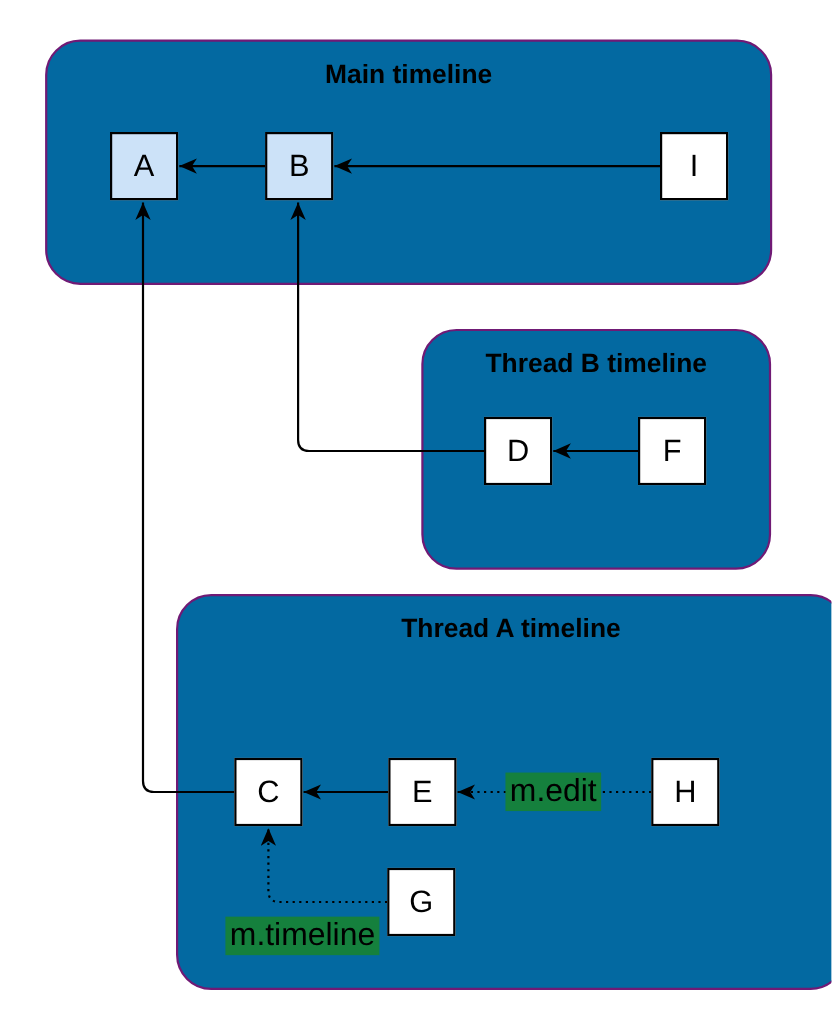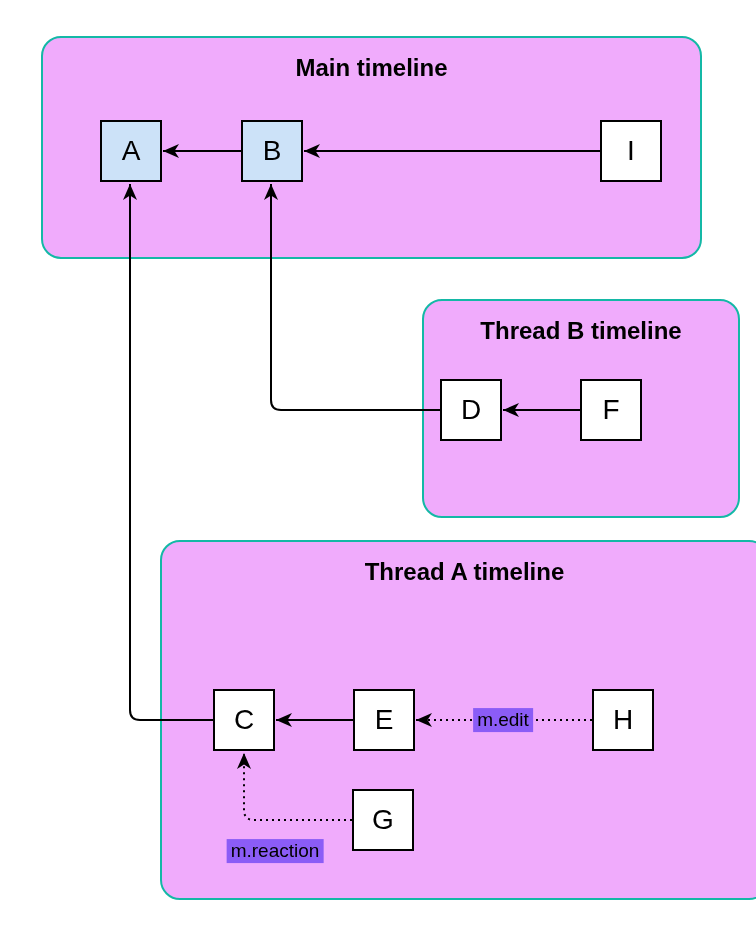--- a/index.html
+++ b/index.html
@@ -6,37 +6,37 @@
   body { font-family: "Liberation Sans", sans-serif; color: #000; }
   .canvas {
     position: relative;
     width: 756px;
     height: 942px;
     background: #ffffff;
     overflow: hidden;
   }
   .container-box {
     position: absolute;
-    background: #f0abfc;
-    border: 2px solid #14b8a6;
-    border-radius: 20px;
+    background: #0369a1;
+    border: 2px solid #701a75;
+    border-radius: 32px;
     box-sizing: border-box;
   }
   .container-title {
     position: absolute;
     left: 0;
     top: 16px;
     width: 100%;
     text-align: center;
     font-size: 24px;
     font-weight: bold;
     letter-spacing: 0px;
   }
   #c-main    { left: 41px;  top: 36px;  width: 661px; height: 223px; }
-  #c-threadB { left: 383px; top: 299px; width: 318px; height: 219px; margin-left: 39px; }
+  #c-threadB { left: 383px; top: 299px; width: 318px; height: 219px; }
   #c-threadA { left: 160px; top: 540px; width: 609px; height: 360px; }
 
   svg.edges-layer {
     position: absolute;
     left: 0; top: 0;
     width: 756px; height: 942px;
     pointer-events: none;
   }
   .edge { stroke: #000; stroke-width: 2; fill: none; }
   .edge.dotted { stroke-dasharray: 2 4; }
@@ -60,23 +60,23 @@
   #n-D { left: 440px; top: 379px; }
   #n-F { left: 580px; top: 379px; }
   #n-C { left: 213px; top: 689px; }
   #n-E { left: 353px; top: 689px; }
   #n-H { left: 592px; top: 689px; }
   #n-G { left: 352px; top: 789px; }
 
   .edge-label {
     position: absolute;
     transform: translate(-50%, -50%);
-    background: #8b5cf6;
+    background: #15803d;
     padding: 1px 4px;
-    font-size: 19px;
+    font-size: 29px;
     white-space: nowrap;
     line-height: 1.15;
   }
   #lbl-edit     { left: 503px; top: 720px; }
   #lbl-reaction { left: 275px; top: 851px; }
 </style>
 </head>
 <body>
 
 <div class="canvas">
@@ -111,15 +111,15 @@
   <div class="node hl" id="n-B">B</div>
   <div class="node" id="n-I">I</div>
   <div class="node" id="n-D">D</div>
   <div class="node" id="n-F">F</div>
   <div class="node" id="n-C">C</div>
   <div class="node" id="n-E">E</div>
   <div class="node" id="n-H">H</div>
   <div class="node" id="n-G">G</div>
 
   <div class="edge-label" id="lbl-edit">m.edit</div>
-  <div class="edge-label" id="lbl-reaction">m.reaction</div>
+  <div class="edge-label" id="lbl-reaction">m.timeline</div>
 
 </div>
 
 </body></html>

